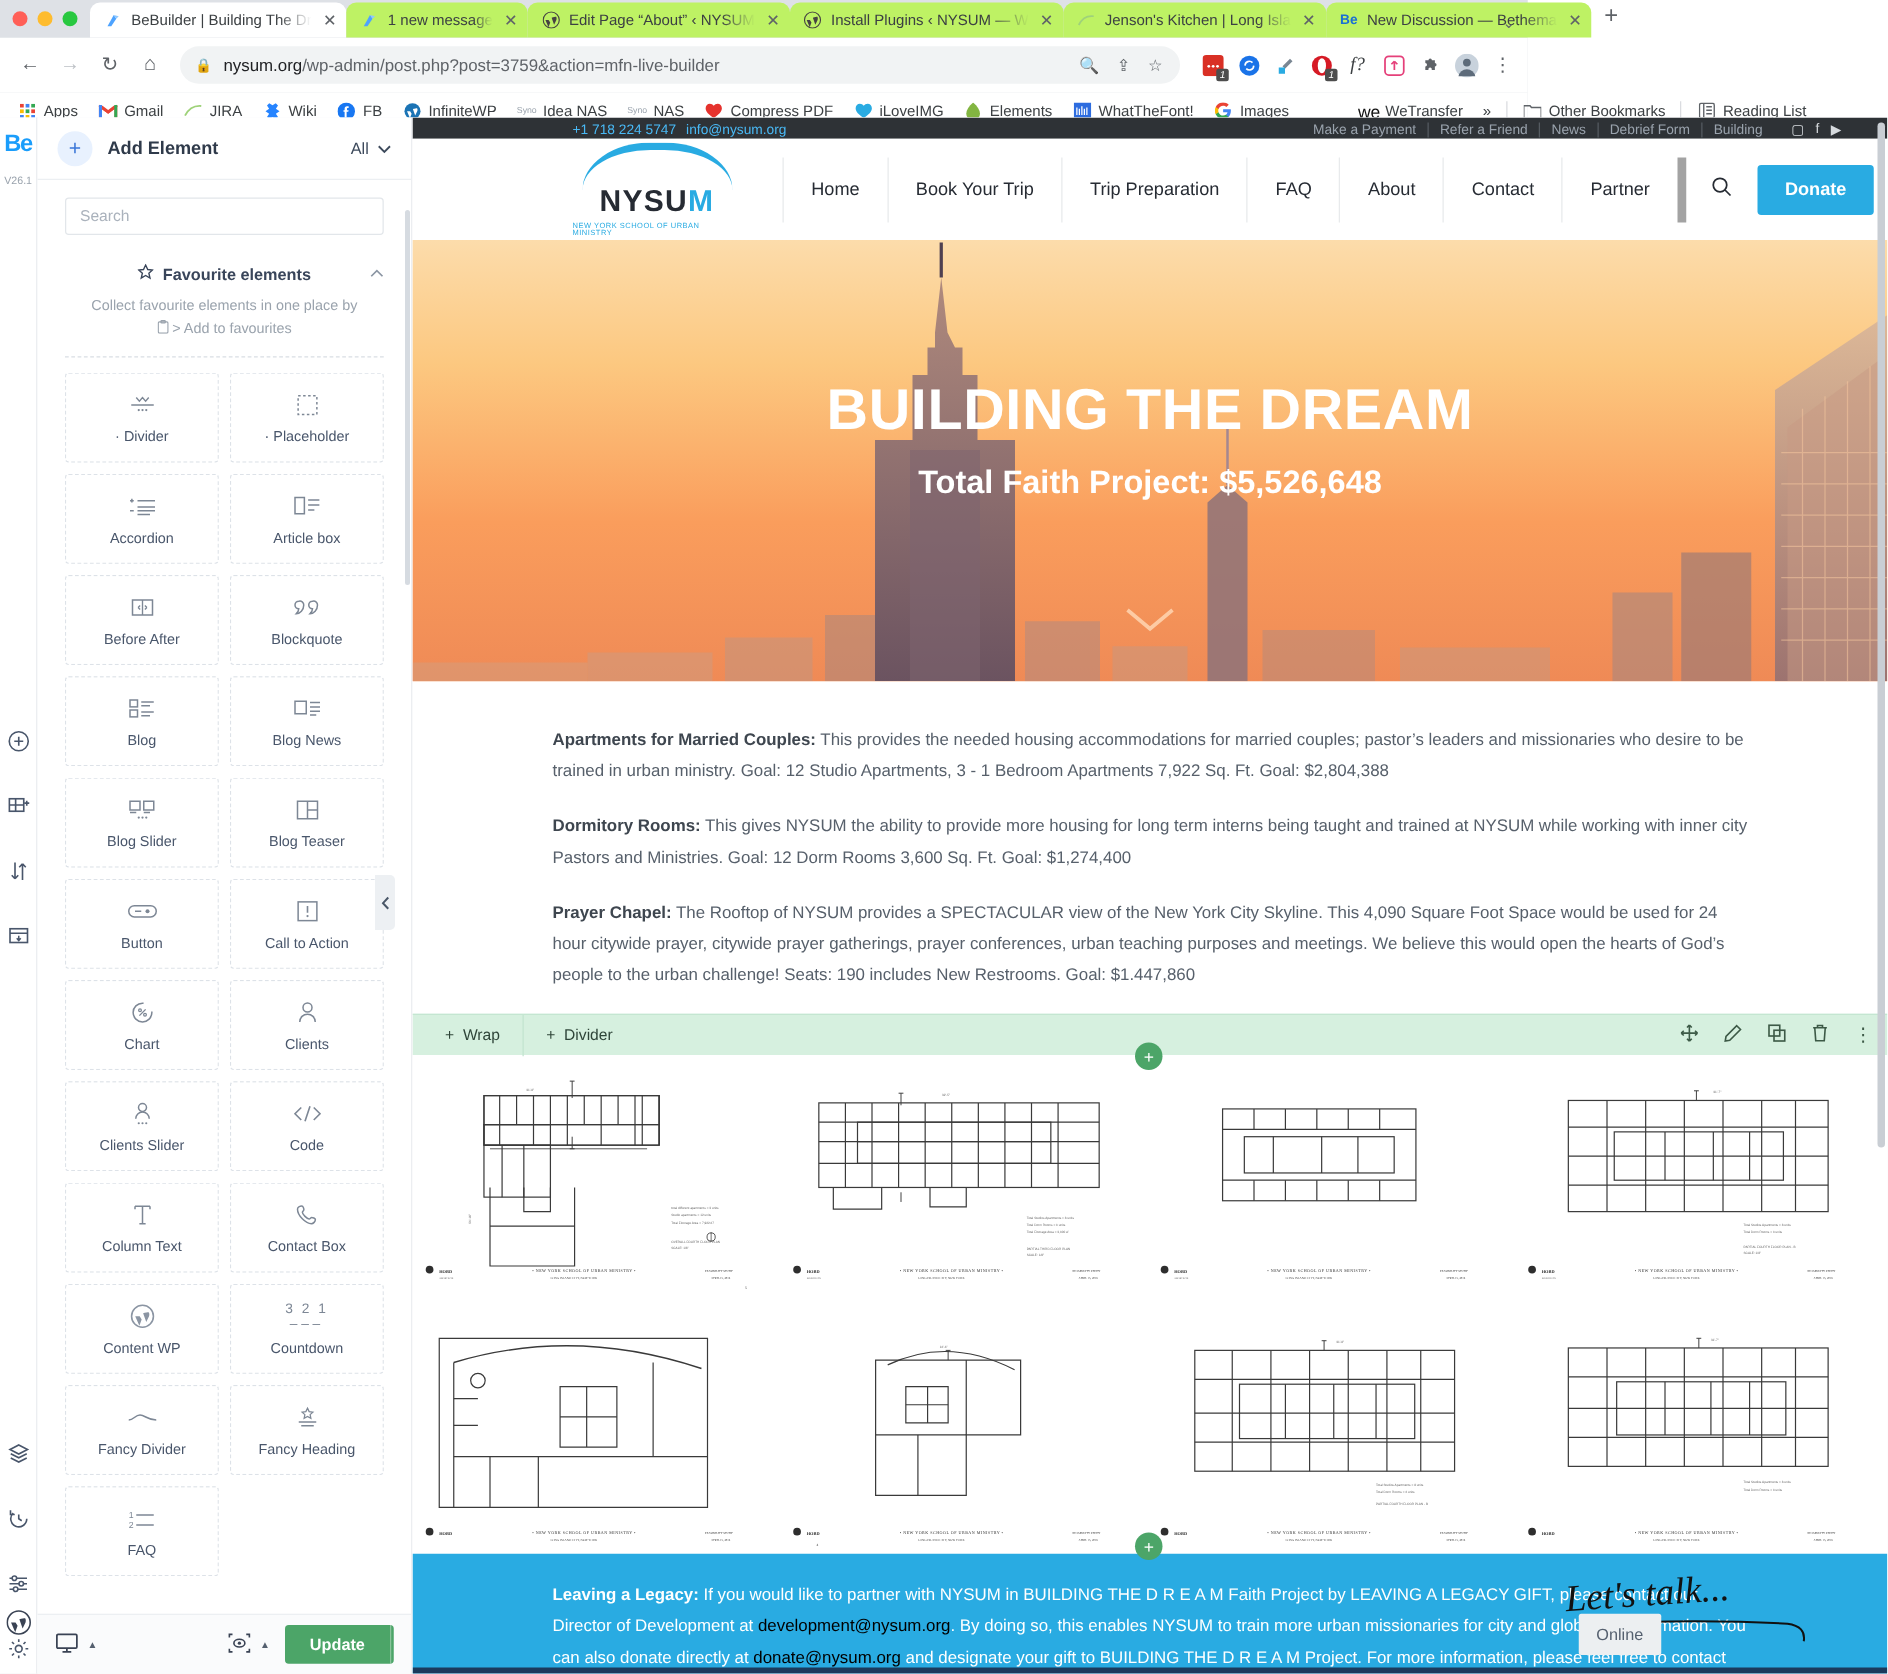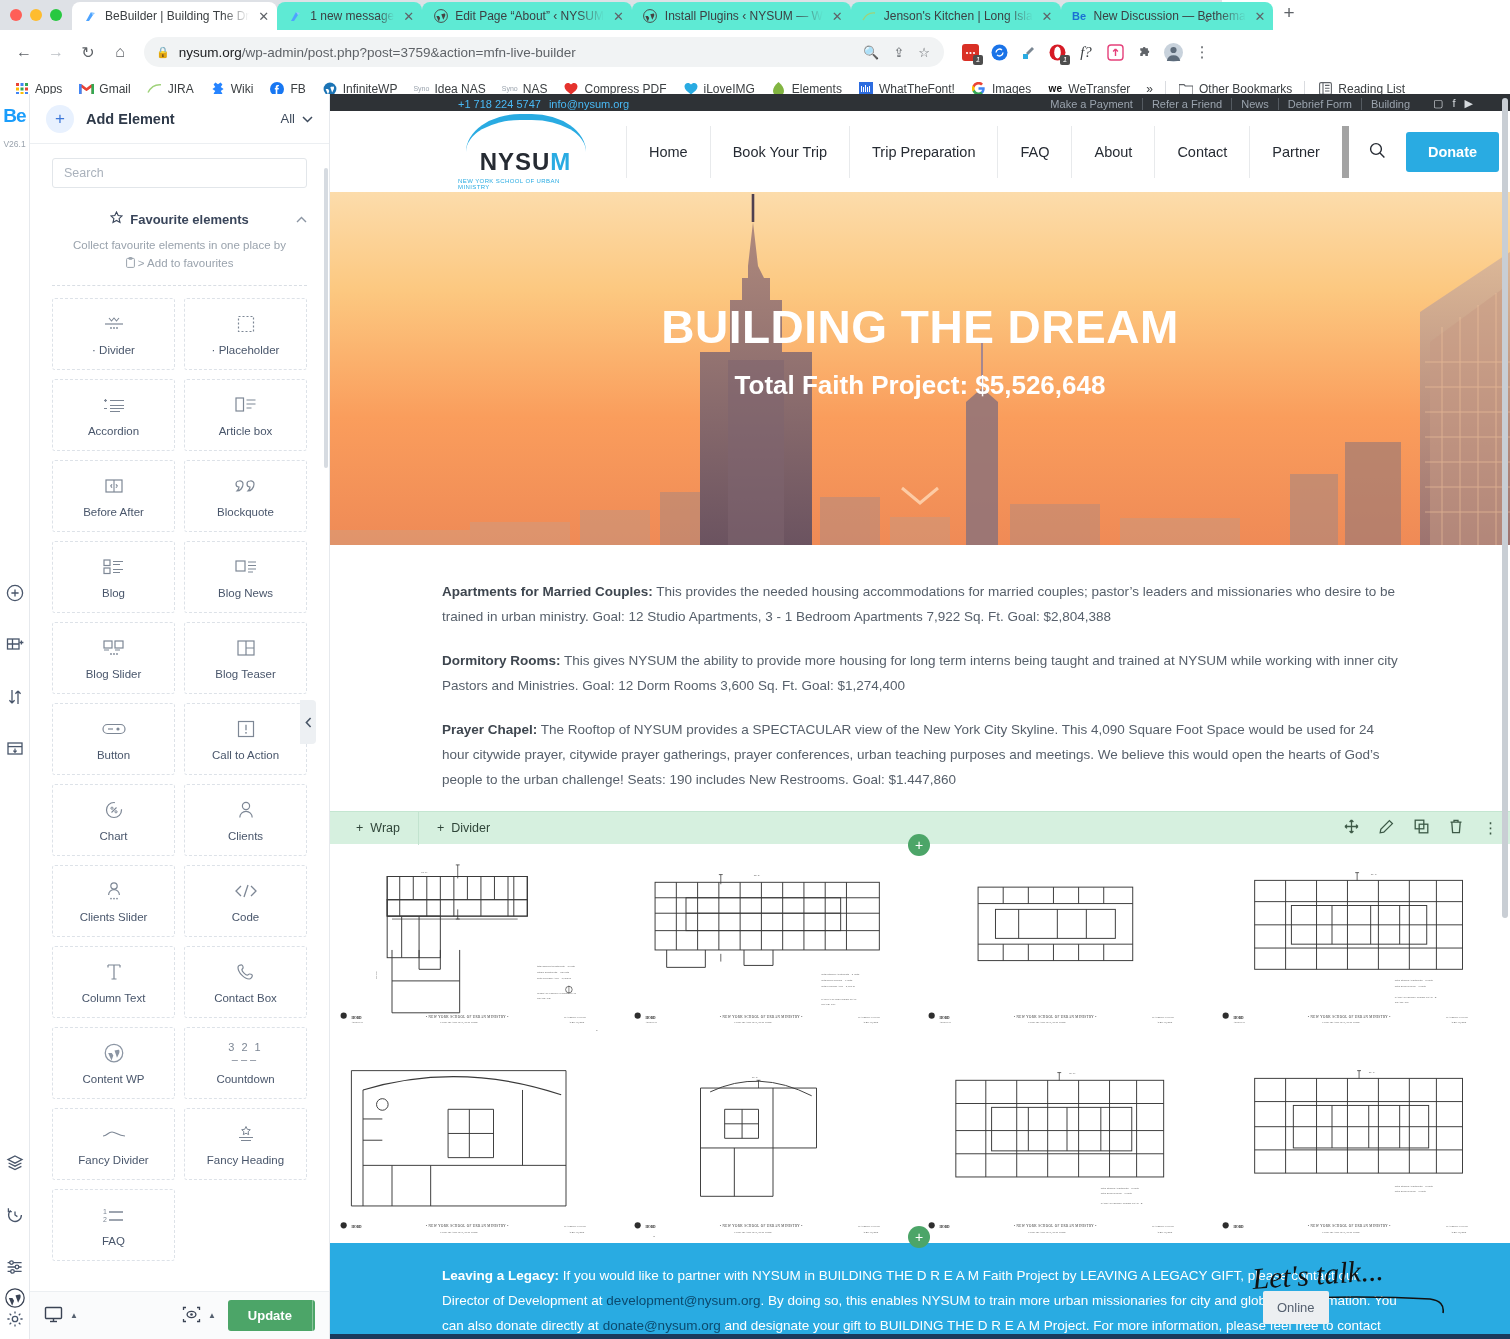--- a/index.html
+++ b/index.html
@@ -8,21 +8,21 @@
 
   
   .browser { width:1222px; height:1339px; position:relative; background:#dee1e6; }
   .tabstrip { height:30px; background:#dee1e6; display:flex; align-items:flex-end; padding-left:4px; position:relative; }
   .wbtns { display:flex; gap:8px; align-items:center; padding:0 10px 9px 6px; }
   .wbtn { width:12px; height:12px; border-radius:50%; }
   .wb-red{background:#ff5f57;} .wb-yel{background:#febc2e;} .wb-grn{background:#28c840;}
 
   .tab { height:28px; display:flex; align-items:center; gap:7px; padding:0 8px 0 11px;
     border-radius:8px 8px 0 0; font-size:12px; color:#3c4043; position:relative;
-    background:#5eead4; max-width:220px; }
+    background:#bef264; max-width:220px; }
   .tab.active { background:#fff; }
   .tab .fav { width:15px; height:15px; flex:0 0 15px; display:flex; align-items:center; justify-content:center; font-size:11px;}
   .tab .tlabel { white-space:nowrap; overflow:hidden; text-overflow:clip; flex:1 1 auto;
       -webkit-mask-image:linear-gradient(90deg,#000 82%,transparent 100%);
       mask-image:linear-gradient(90deg,#000 82%,transparent 100%); }
   .tab .tclose { font-size:13px; color:#5f6368; flex:0 0 auto; padding-left:2px;}
   .tabsep { width:1px; height:16px; background:#bdc1c6; align-self:center; margin-bottom:6px;}
   .newtab { font-size:19px; color:#5f6368; padding:0 10px 4px; align-self:center; }
   .tabchev { position:absolute; right:10px; bottom:5px; font-size:12px; color:#5f6368; }
 
@@ -144,21 +144,21 @@
      color:#fff; display:flex; align-items:center; justify-content:center; font-size:14px; z-index:12;}
 
   .plangrid { background:#fff; padding:6px 4px 2px 4px; }
   .plan-row { display:flex; gap:4px; }
   .plan { flex:1; height:198px; background:#fff; position:relative; overflow:hidden; }
   .plan svg { width:100%; height:100%; }
 
   .bluefoot { position:absolute; left:0; right:0; bottom:0; height:96px; background:#29abe2;
      padding:20px 110px 0 112px; color:#fff; font-size:13.5px; line-height:25px; overflow:hidden;}
   .bluefoot b { color:#fff; }
-  .bluefoot .mail { color:#0c4a6e; }
+  .bluefoot .mail { color:#000000; }
   .chatw { position:absolute; right:50px; bottom:6px; width:215px; height:78px; z-index:20;}
   .chat-online { position:absolute; left:18px; bottom:9px; background:#eceff1; color:#55606f;
      font-size:13px; padding:4px 14px; border-radius:2px; }
   .bluefoot-strip { position:absolute; left:0; right:0; bottom:0; height:5px; background:#1b3a5c;}
 </style>
 </head>
 <body>
 
 <div class="browser">
 
@@ -407,21 +407,21 @@
         <svg width="13" height="13" viewBox="0 0 13 13">
             <path d="M12.7 6.6c0-.5 0-.9-.1-1.3H6.5v2.5h3.5a3 3 0 01-1.3 2v1.7h2.1c1.2-1.1 1.9-2.8 1.9-4.9z" fill="#4285f4"></path>
             <path d="M6.5 13c1.8 0 3.2-.6 4.3-1.5l-2.1-1.7c-.6.4-1.3.6-2.2.6-1.7 0-3.2-1.1-3.7-2.7H.6v1.7A6.5 6.5 0 006.5 13z" fill="#34a853"></path>
             <path d="M2.8 7.7a3.9 3.9 0 010-2.5V3.5H.6a6.5 6.5 0 000 5.9z" fill="#fbbc05"></path>
             <path d="M6.5 2.6c1 0 1.9.3 2.6 1l1.9-1.9A6.5 6.5 0 00.6 3.5l2.2 1.7c.5-1.6 2-2.6 3.7-2.6z" fill="#ea4335"></path>
           </svg>
       </span>
       <span>Images</span>
     </div>
     <div class="bm">
-      <span class="bi" style="font-weight:bold;font-size:10px;color:#111;">we</span>
+      <span class="bi" style="font-weight:normal;font-size:14px;color:#111;margin-left:40px;">we</span>
       <span>WeTransfer</span>
     </div>
     <div class="bm-right">
       <div class="bm">
         <span>»</span>
       </div>
       <div class="bsep"></div>
       <div class="bm">
         <span class="bi">
           <svg width="14" height="12" viewBox="0 0 14 12">

